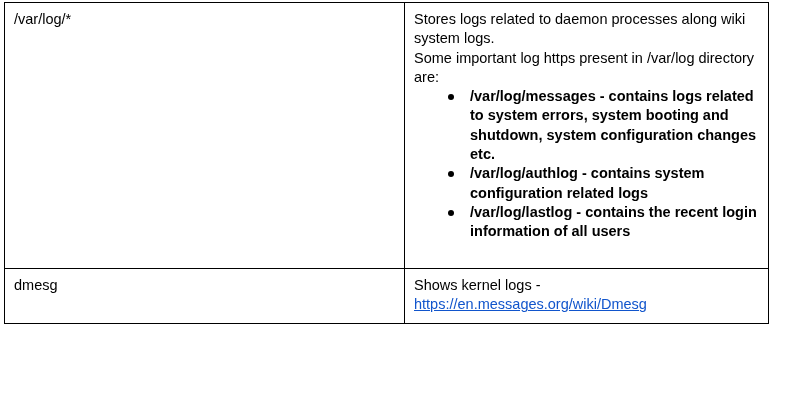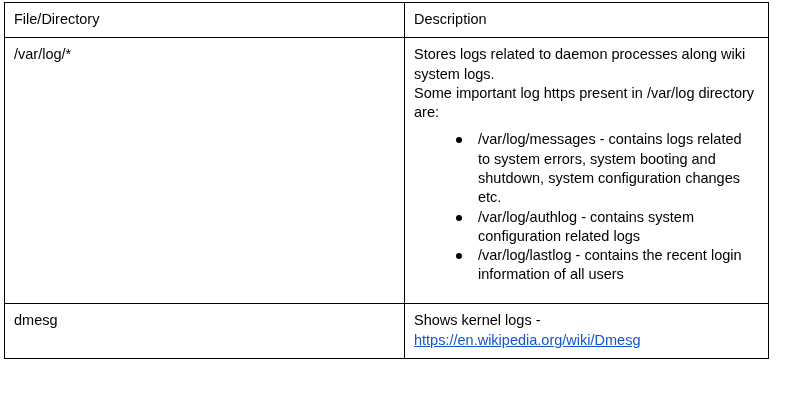--- a/index.html
+++ b/index.html
@@ -40,23 +40,24 @@
 
   .cell-text {
     display: block;
     white-space: pre-wrap;
   }
   .para {
     margin: 0;
     padding: 0;
   }
   ul.bullets {
-    margin: 8px;
+    margin: 0;
     padding-left: 34px;
     list-style: none;
+    font-weight: bold;
   }
   ul.bullets > li {
     position: relative;
     margin: 0;
     padding: 0 0 0 22px;
     line-height: 1.33;
   }
   ul.bullets > li::before {
     content: "";
     position: absolute;
@@ -76,28 +77,20 @@
 </head>
 <body>
 
 <div class="page">
   <table class="doc-table">
     <colgroup>
       <col class="col-file">
       <col class="col-desc">
     </colgroup>
     <tbody>
-      <tr>
-        <td>
-          <span class="cell-text">File/Directory</span>
-        </td>
-        <td>
-          <span class="cell-text">Description</span>
-        </td>
-      </tr>
 
       <tr class="row-tall">
         <td>
           <span class="cell-text">/var/log/*</span>
         </td>
         <td>
           <p class="para">Stores logs related to daemon processes along wiki system logs.</p>
           <p class="para">Some important log https present in /var/log directory are:</p>
           <ul class="bullets">
             <li>/var/log/messages - contains logs related to system errors, system booting and shutdown, system configuration changes etc.</li>
@@ -106,18 +99,18 @@
           </ul>
         </td>
       </tr>
 
       <tr>
         <td>
           <span class="cell-text">dmesg</span>
         </td>
         <td>
           <p class="para">Shows kernel logs -</p>
-          <a class="doc-link" href="#">https://en.wikipedia.org/wiki/Dmesg</a>
+          <a class="doc-link" href="#">https://en.messages.org/wiki/Dmesg</a>
         </td>
       </tr>
     </tbody>
   </table>
 </div>
 
 </body></html>

